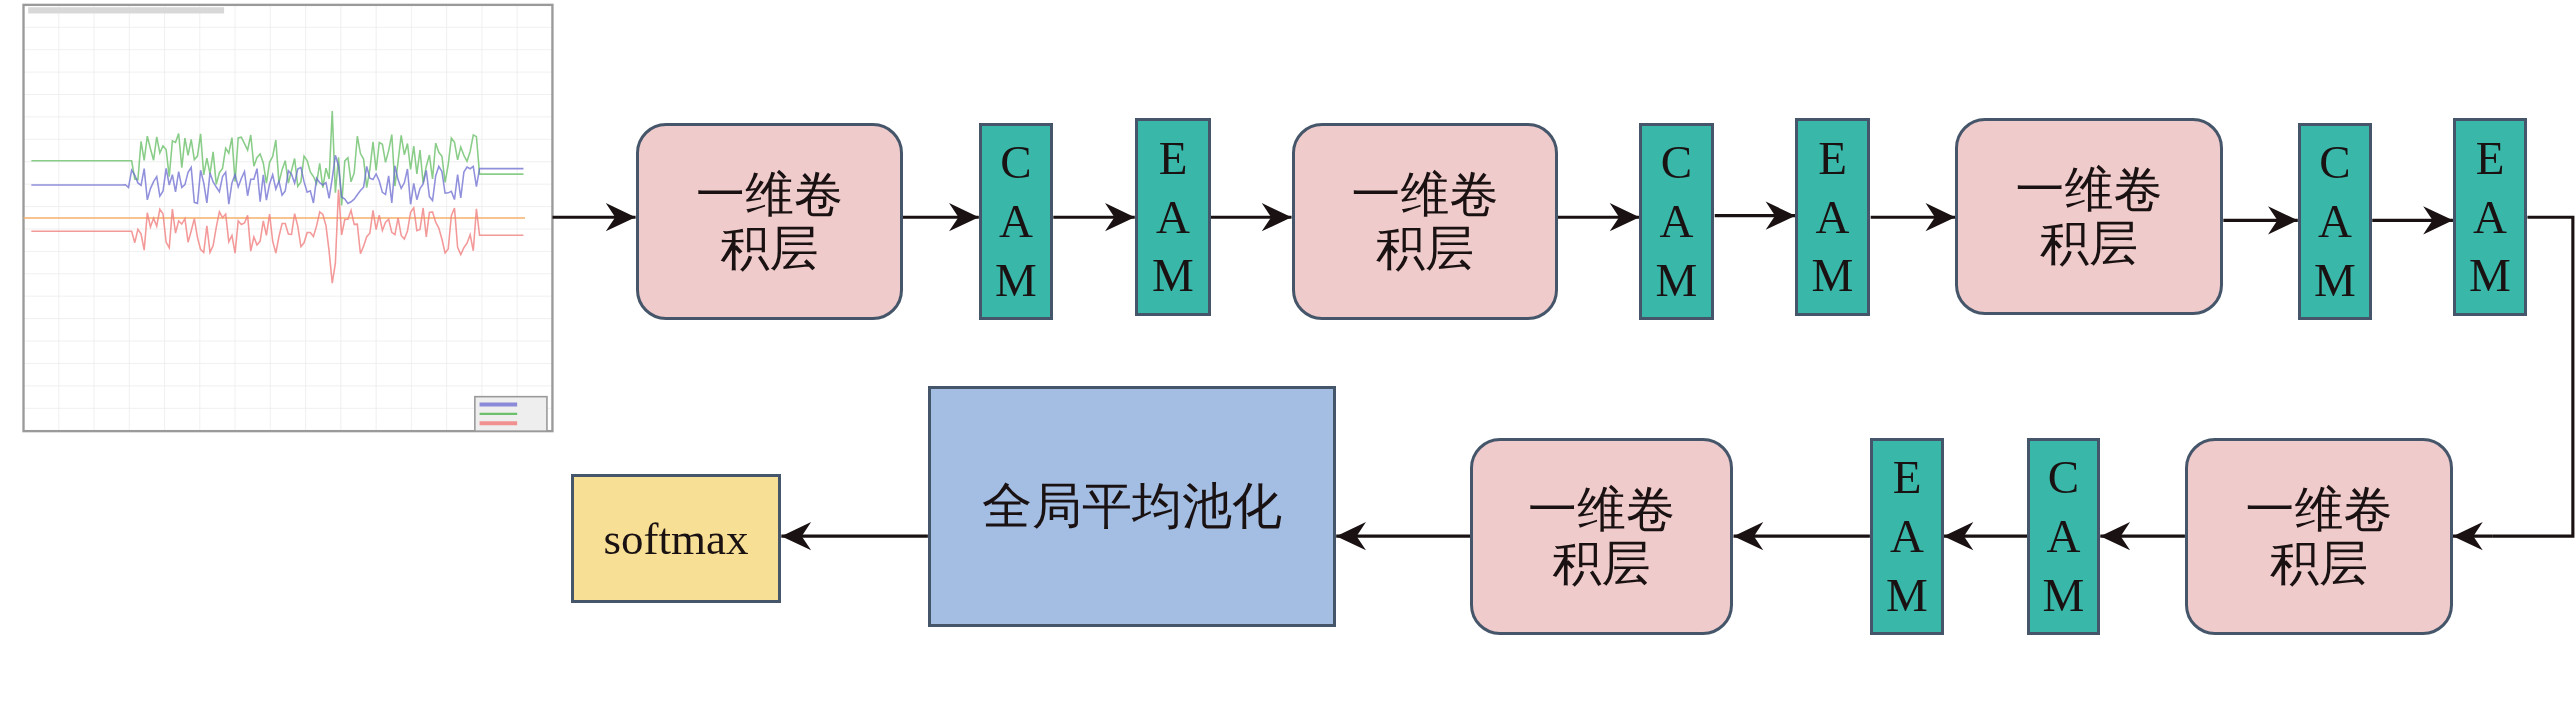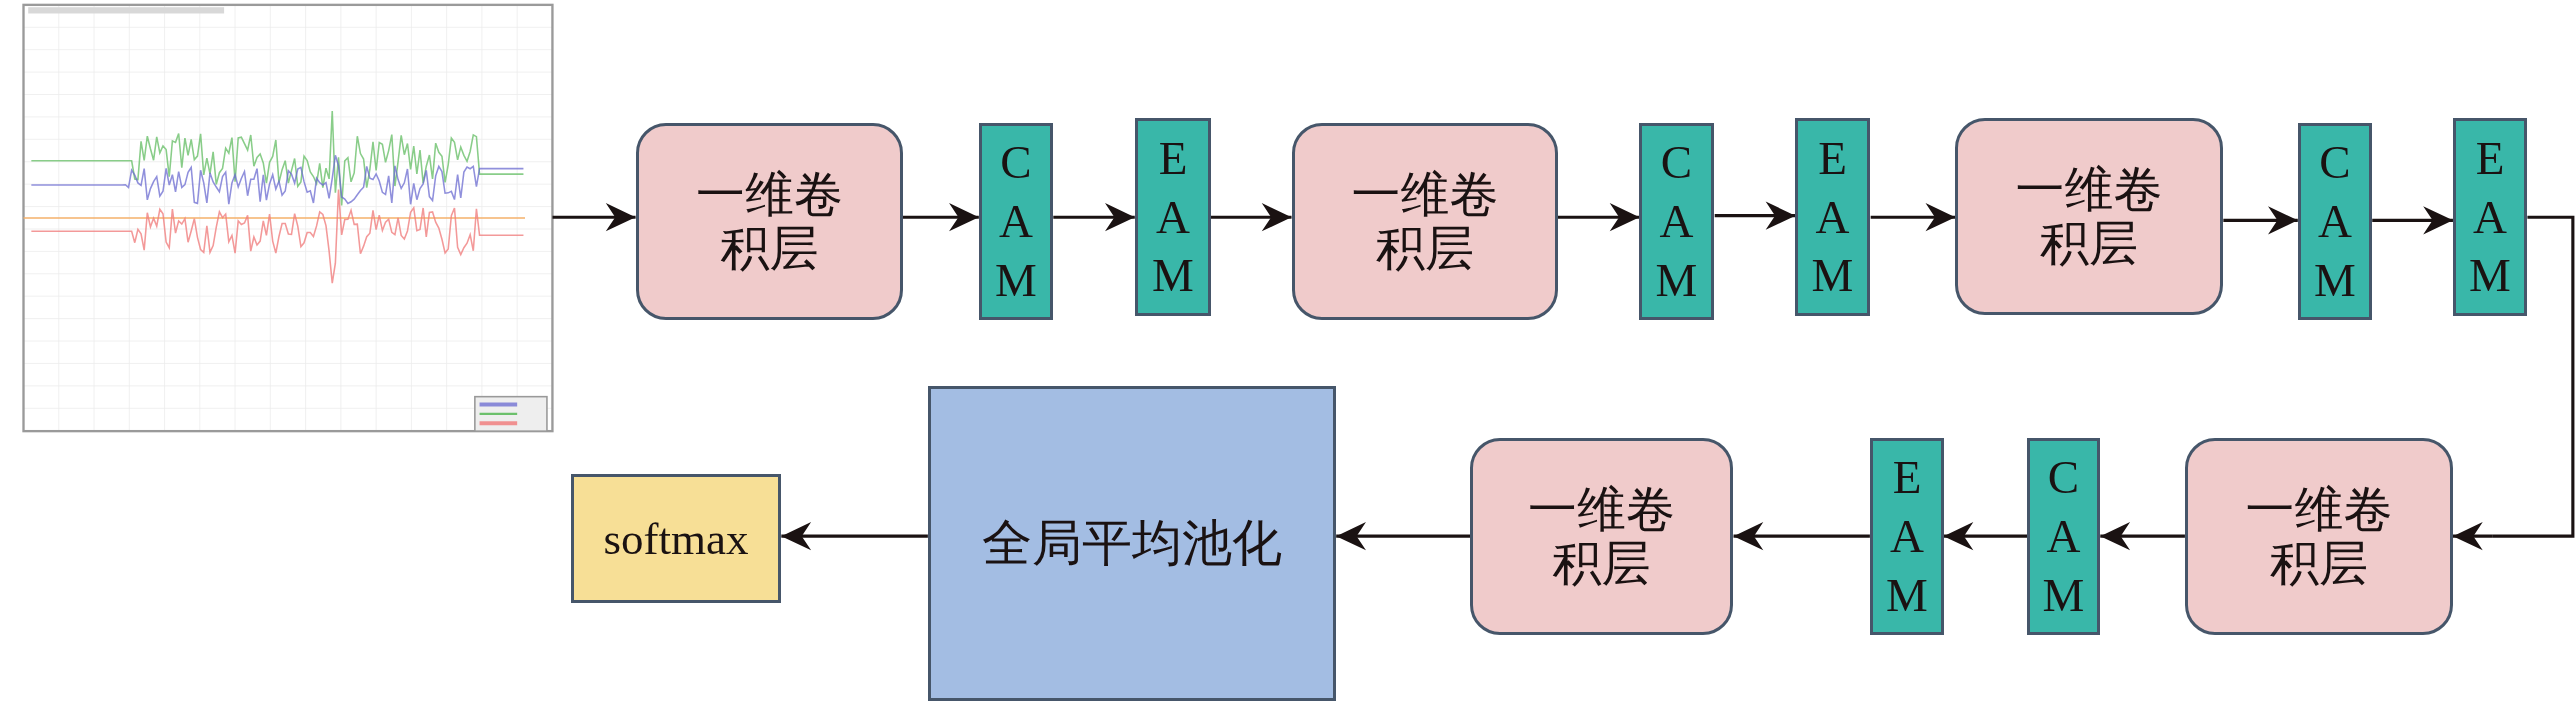--- a/index.html
+++ b/index.html
@@ -176,19 +176,19 @@
   <span>E</span>
     <span>A</span>
     <span>M</span>
 </div>
 <div class="box conv" style="left:1470px;top:438px;width:263px;height:197px;">
   <div>
       <div>一维卷</div>
       <div>积层</div>
     </div>
 </div>
-<div class="box gap" style="left:928px;top:386px;width:408px;height:315px;">
+<div class="box gap" style="left:928px;top:386px;width:408px;height:241px;">
   <span>全局平均池化</span>
 </div>
 <div class="box soft" style="left:571px;top:474px;width:210px;height:129px;">
   <span>softmax</span>
 </div>
 
 
 </body></html>

